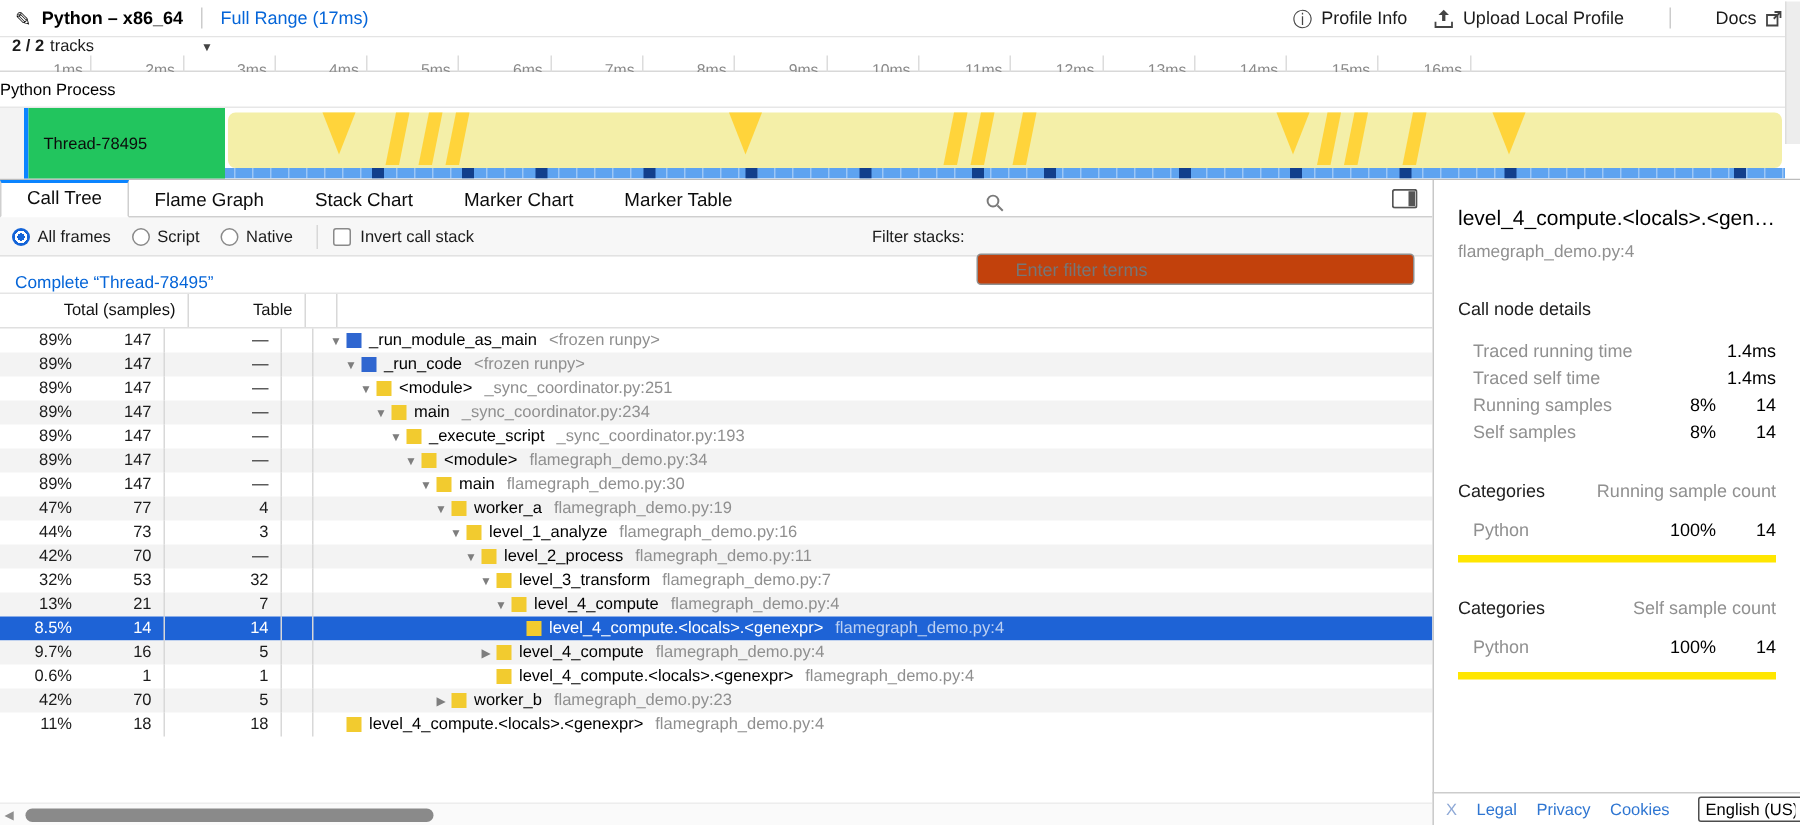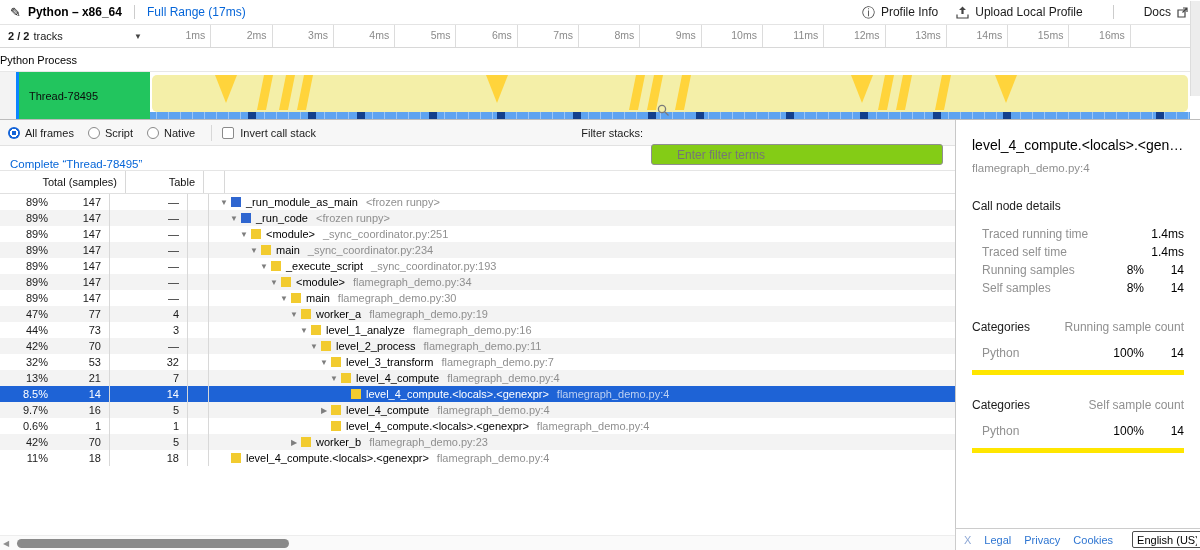--- a/index.html
+++ b/index.html
@@ -11,21 +11,21 @@
   
   .hdr { height:25px; display:flex; align-items:center; padding:0 12px 0 10px; border-bottom:1px solid #e4e4e4; background:#fff; }
   .hdr .pencil { font-size:13px; margin-right:7px; color:#000; }
   .hdr .title { font-size:12px; font-weight:bold; color:#000; }
   .vdiv { width:1px; height:14px; background:#ccc; margin:0 12px; }
   .hdr .range { font-size:12px; color:#0565d8; cursor:pointer; }
   .hdr .right { margin-left:auto; display:flex; align-items:center; gap:18px; font-size:12px; color:#1b1b1b; }
   .hdr .hbtn { display:flex; align-items:center; gap:6px; cursor:pointer; }
   .icon-info { font-size:13px; color:#444; line-height:1; }
   
-  .ruler { height:23px; display:flex; border-bottom:1px solid #d8d8d8; background:#fff; }
+  .ruler { height:23px; display:flex; border-bottom:1px solid #d8d8d8; background:#fff;flex-direction:column; }
   .tracksel { width:150px; display:flex; align-items:center; padding:0 8px; font-size:11px; }
   .tracksel b { font-weight:bold; margin-right:4px; }
   .tracksel .caret { margin-left:auto; font-size:8px; color:#444; }
   .ticks { flex:1; display:flex; }
   .tick { width:61.3px; border-right:1px solid #dcdcdc; font-size:10.5px; color:#8a8a8a; text-align:right; padding-right:5px; line-height:21px; }
   
   .tracks { border-bottom:1px solid #bcbcbc; background:#fff; position:relative; }
   .proc-row { height:24px; display:flex; align-items:center; font-size:11px; color:#000; border-bottom:1px solid #e7e7e7; }
   .thread-row { height:47px; display:flex; }
   .thr-gutter { width:16px; background:#f3f3f3; }
@@ -47,21 +47,21 @@
   .radio-item { display:flex; align-items:center; margin-right:14px; cursor:pointer; }
   .radio { width:12px; height:12px; border-radius:50%; border:1px solid #8a8a8a; background:#fff; margin-right:5px; }
   .radio.checked { border:none; background:radial-gradient(circle, #1464d8 0 2.5px, #fff 2.5px 4.2px, #1464d8 4.2px); }
   .cdiv { width:1px; height:16px; background:#d8d8d8; margin:0 10px 0 2px; }
   .chk-item { display:flex; align-items:center; cursor:pointer; }
   .checkbox { width:12px; height:12px; border:1px solid #8a8a8a; background:#fff; margin-right:6px; border-radius:2px; }
   .controls .spacer { flex:1; }
   .filter-label { color:#1b1b1b; margin-right:8px; }
   .filter-wrap { position:relative; margin-right:4px; }
   .filter-wrap svg { position:absolute; left:6px; top:4px; }
-  .filter-input { width:292px; height:21px; border:1px solid #8f8f8f; border-radius:3px; font-size:12px; padding:0 6px 0 25px; font-family:"Liberation Sans",sans-serif; color:#222; background:#84cc16;margin-top:44px; }
+  .filter-input { width:292px; height:21px; border:1px solid #8f8f8f; border-radius:3px; font-size:12px; padding:0 6px 0 25px; font-family:"Liberation Sans",sans-serif; color:#222; background:#c2410c;margin-top:44px; }
   .filter-input::placeholder { color:#767676; }
   
   .crumbs { height:25px; display:flex; align-items:flex-end; padding:0 10px; font-size:11.5px; border-bottom:1px solid #e5e5e5; }
   .crumb { color:#0565d8; cursor:pointer; }
   
   .thead { height:23px; display:flex; align-items:flex-end; font-size:11px; color:#111; border-bottom:1px solid #e0e0e0; }
   .col-total { width:126px; text-align:right; padding-right:8px; border-right:1px solid #d8d8d8; height:100%; line-height:22px; }
   .col-self  { width:78px;  text-align:right; padding-right:8px; border-right:1px solid #d8d8d8; height:100%; line-height:22px; }
   .col-gap   { width:21px; border-right:1px solid #d8d8d8; height:100%; }
   
@@ -296,20 +296,33 @@
             <rect x="1006" y="40" width="8" height="7" fill="#123f8c"></rect>
           </svg>
       </div>
     </div>
     <div class="vscroll-strip" style="top:-47px;"></div>
   </div>
 
   <div class="main">
     <div class="pane">
 
+      <div class="tabbar" id="tabbar">
+          <div class="tab active">Call Tree</div>
+          <div class="tab">Flame Graph</div>
+          <div class="tab">Stack Chart</div>
+          <div class="tab">Marker Chart</div>
+          <div class="tab">Marker Table</div>
+          <span class="panel-btn">
+            <svg width="17" height="13" viewBox="0 0 17 13">
+              <rect x="0.5" y="0.5" width="16" height="12" rx="1.5" fill="none" stroke="#555" stroke-width="1.2"></rect>
+              <rect x="11" y="1.5" width="4.5" height="10" fill="#555"></rect>
+            </svg>
+          </span>
+        </div>
 
       <div class="controls">
         <span id="radio-group" style="display:flex;align-items:center;">
             <span class="radio-item">
               <span class="radio checked"></span>
               <span>All frames</span>
             </span>
             <span class="radio-item">
               <span class="radio"></span>
               <span>Script</span>

